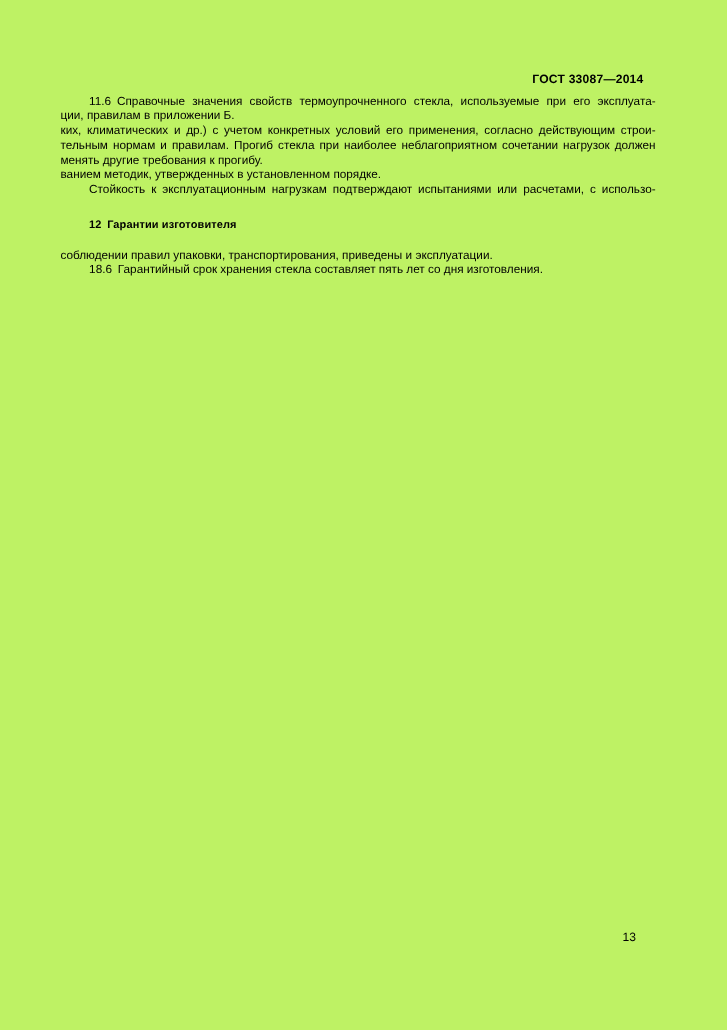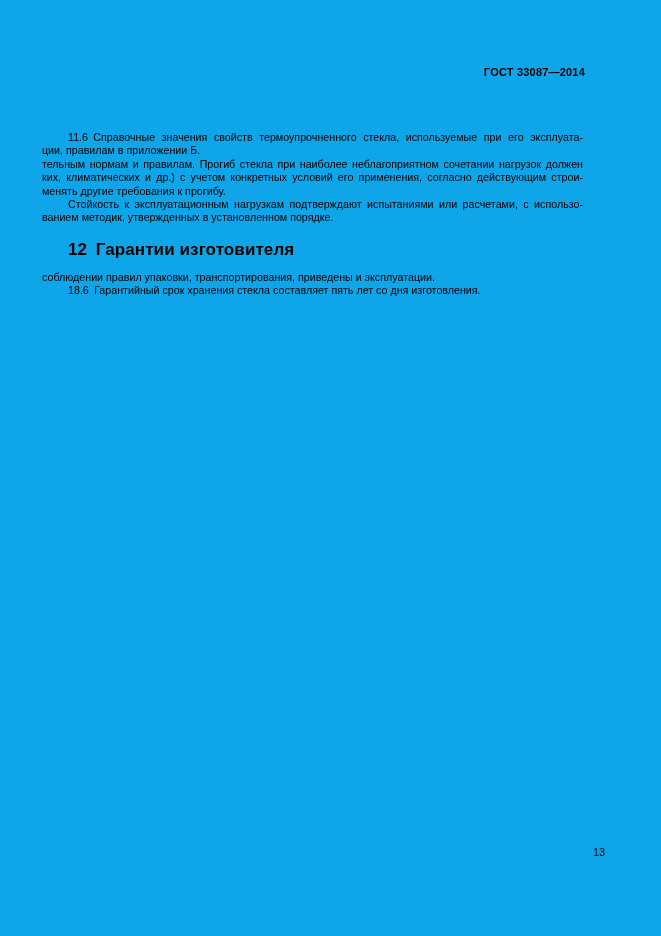--- a/index.html
+++ b/index.html
@@ -4,96 +4,94 @@
 <style>
   html, body {
     margin: 0;
     padding: 0;
     background: #ffffff;
   }
   .page {
     position: relative;
     width: 661px;
     height: 936px;
-    background: #0ea5e9;
+    background: #bef264;
     color: #000000;
     font-family: "Liberation Sans", "DejaVu Sans", sans-serif;
     overflow: hidden;
   }
   .doc-header {
     position: absolute;
     top: 66px;
     left: 47px;
     width: 538px;
     text-align: right;
     font-weight: bold;
     font-size: 11px;
     letter-spacing: 0.2px;
     white-space: nowrap;
   }
   .content {
     position: absolute;
     top: 86px;
-    left: 42px;
+    left: 55px;
     width: 541px;
     font-size: 10.7px;
     line-height: 13.4px;
-    margin-top: 45px;
   }
   .para {
     margin: 0;
     padding: 0;
   }
   .para .line {
     display: block;
     text-align: justify;
     text-align-last: justify;
   }
   .para .line.first-line {
     text-indent: 26px;
   }
   .para .line.last-line {
     text-align-last: left;
   }
   .section-heading {
-    font-size: 17px;
+    font-size: 10px;
     line-height: 17px;
     font-weight: bold;
     margin: 16px 0 13px 26px;
     padding: 0;
     letter-spacing: 0.1px;
   }
   .page-number {
     position: absolute;
     top: 846px;
     left: 566px;
     font-size: 11px;
     line-height: 13px;
-    margin-left: 27px;
   }
 </style>
 </head>
 <body>
 
 <div class="page">
   <div class="doc-header">ГОСТ 33087—2014</div>
 
   <div class="content">
       <p class="para">
         <span class="line first-line">11.6 Справочные значения свойств термоупрочненного стекла, используемые при его эксплуата-</span>
         <span class="line last-line">ции, правилам в приложении Б.</span>
       </p>
       <p class="para">
+        <span class="line">ких, климатических и др.) с учетом конкретных условий его применения, согласно действующим строи-</span>
         <span class="line">тельным нормам и правилам. Прогиб стекла при наиболее неблагоприятном сочетании нагрузок должен</span>
-        <span class="line">ких, климатических и др.) с учетом конкретных условий его применения, согласно действующим строи-</span>
         <span class="line last-line">менять другие требования к прогибу.</span>
       </p>
       <p class="para">
+        <span class="line last-line">ванием методик, утвержденных в установленном порядке.</span>
         <span class="line first-line">Стойкость к эксплуатационным нагрузкам подтверждают испытаниями или расчетами, с использо-</span>
-        <span class="line last-line">ванием методик, утвержденных в установленном порядке.</span>
       </p>
       <h2 class="section-heading">12 Гарантии изготовителя</h2>
       <p class="para">
         <span class="line last-line">соблюдении правил упаковки, транспортирования, приведены и эксплуатации.</span>
       </p>
       <p class="para">
         <span class="line first-line last-line">18.6 Гарантийный срок хранения стекла составляет пять лет со дня изготовления.</span>
       </p>
     </div>
 

